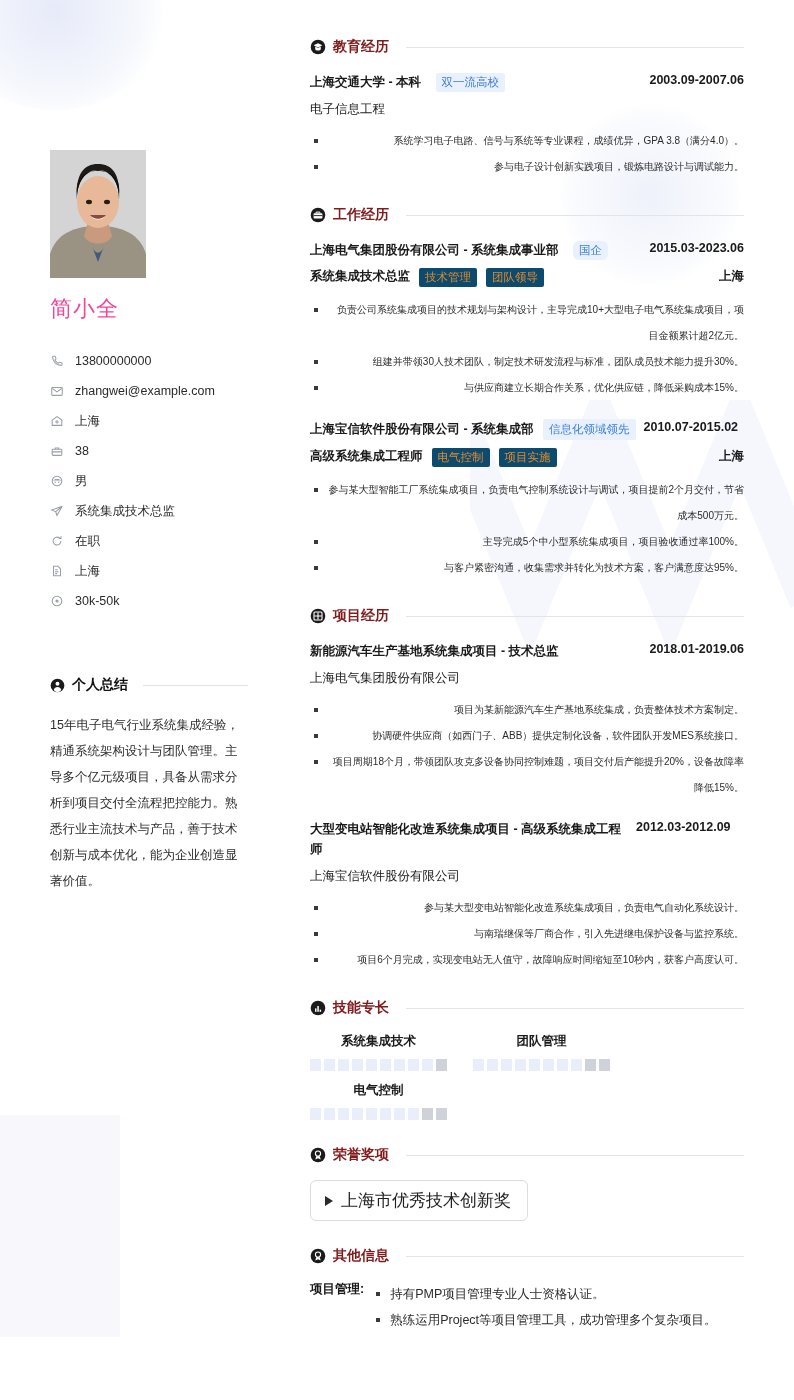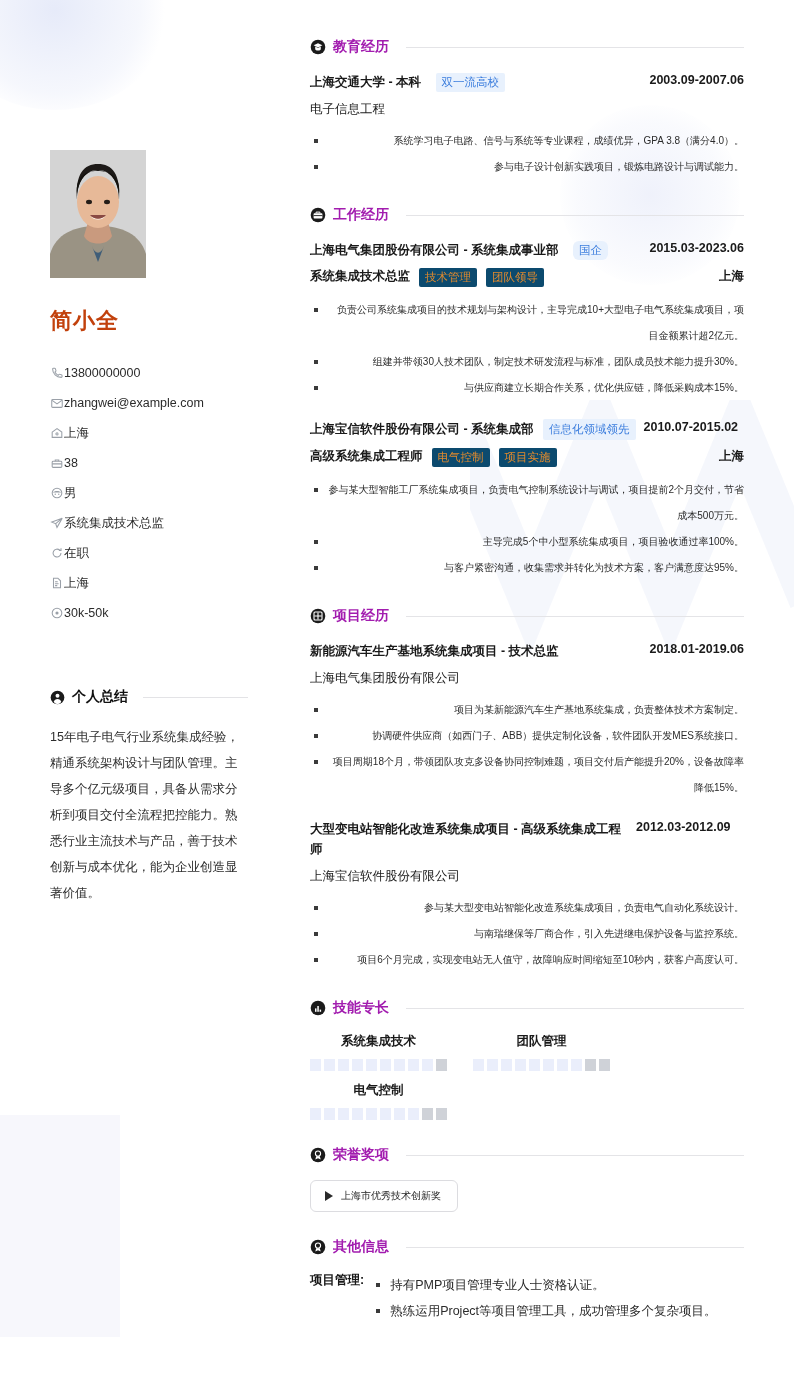--- a/index.html
+++ b/index.html
@@ -38,43 +38,43 @@
   .sidebar{ width:300px; flex:0 0 300px; padding:150px 0 0 50px; position:relative; }
   .main{ flex:1; padding:38px 50px 0 10px; position:relative; }
 
   
   .photo{
     width:96px; height:128px; background:#d3d3d3; overflow:hidden;
     position:relative;
   }
   .photo svg{ display:block; width:100%; height:100%; }
   .name{
-    font-size:22px; font-weight:700; letter-spacing:1px;
-    margin-top:28px; color:#c2410c;
+    font-size:22px; font-weight:400; letter-spacing:1px;
+    margin-top:16px; color:#ec4899;
   }
   .contact{ margin-top:22px; }
-  .c-row{ display:flex; align-items:center; height:30px; }
+  .c-row{ display:flex; align-items:center; gap:11px; height:30px; }
   .c-ico{ width:14px; height:14px; flex:0 0 14px; color:#9aa0a8; display:block; }
   .c-ico svg{ display:block; width:14px; height:14px; }
   .c-txt{ font-size:12.5px; color:#2b2b2b; }
 
   .side-sec{ margin-top:60px; padding-right:52px; }
   .side-sec-head{ display:flex; align-items:center; gap:7px; }
   .side-sec-head .hico{ width:15px; height:15px; flex:0 0 15px; }
   .side-sec-title{ font-size:14px; font-weight:700; color:#111; }
   .side-rule{ flex:1; height:1px; background:#e3e3e6; margin-left:8px; }
   .summary{
     margin-top:18px; font-size:12.5px; line-height:26px; color:#2d2d2d;
   }
 
   
   .sec{ margin-bottom:26px; }
   .sec-head{ display:flex; align-items:center; gap:7px; margin-bottom:16px; }
   .sec-head .hico{ width:16px; height:16px; flex:0 0 16px; }
-  .sec-title{ font-size:14px; font-weight:700; color:#a21caf; white-space:nowrap; }
+  .sec-title{ font-size:14px; font-weight:700; color:#7f1d1d; white-space:nowrap; }
   .sec-rule{ flex:1; height:1px; background:#e4e4e7; margin-left:10px; }
 
   .entry{ margin-bottom:18px; }
   .entry:last-child{ margin-bottom:0; }
   .e-top{ display:flex; align-items:flex-start; gap:8px; }
   .e-left{ flex:1; min-width:0; }
   .e-org{ font-size:12.5px; font-weight:700; color:#1a1a1a; line-height:20px; }
   .e-date{
     font-size:12.5px; font-weight:700; color:#1a1a1a;
     white-space:nowrap; flex:0 0 auto; padding-top:1px;
@@ -112,21 +112,21 @@
   .blocks{ display:flex; gap:3px; }
   .blk{ width:11px; height:12px; }
   .blk.on{ background:#eaeefb; }
   .blk.off{ background:#cfd2d8; }
 
   
   .award-btn{
     display:inline-flex; align-items:center; gap:8px;
     border:1px solid #dcdce0; border-radius:6px;
     padding:8px 16px 8px 14px; background:#fff;
-    font-size:10px; color:#1f1f1f;
+    font-size:17px; color:#1f1f1f;
   }
   .tri{ width:0;height:0;border-left:8px solid #2a2a2a;border-top:5px solid transparent;border-bottom:5px solid transparent; }
 
   
   .other-row{ display:flex; align-items:flex-start; gap:8px; }
   .other-key{ font-size:12.5px; font-weight:700; color:#1a1a1a; white-space:nowrap; padding-top:0px; }
   .other-list{ list-style:none; }
   .other-list li{
     position:relative; padding-left:18px; font-size:12.5px;
     line-height:26px; color:#2b2b2b;

